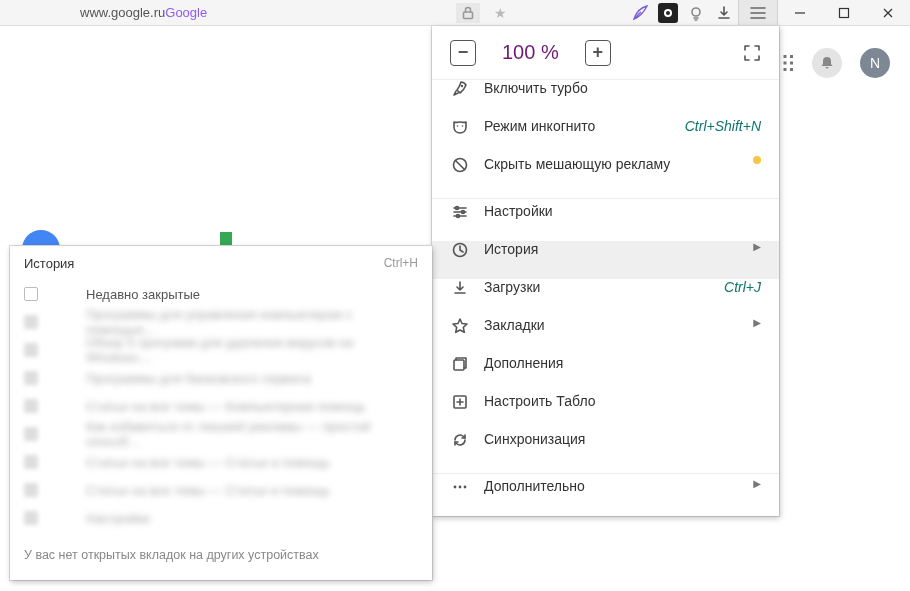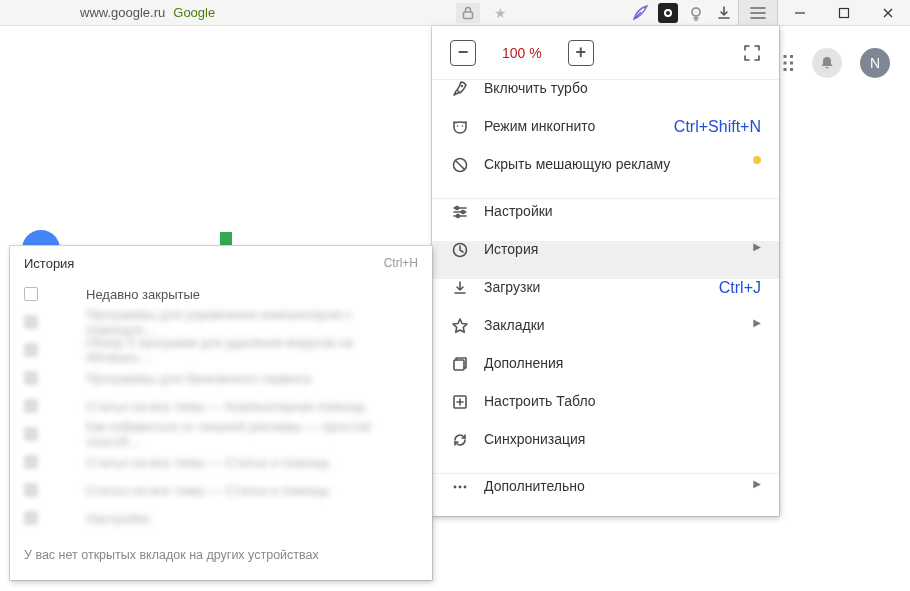--- a/index.html
+++ b/index.html
@@ -1,43 +1,43 @@
 <!DOCTYPE html>
 <html><head>
 <meta charset="utf-8">
 <style>
   * { box-sizing: border-box; margin: 0; padding: 0; font-family: Arial, Helvetica, sans-serif; }
   body { width: 910px; height: 591px; background: #fff; position: relative; overflow: hidden; }
   .titlebar { height: 26px; background: #f5f5f5; display: flex; border-bottom: 1px solid #e0e0e0; }
   .url-area { flex: 0 0 auto; margin-left: 80px; display: flex; align-items: center; font-size: 13px; color: #888; }
   .url-area .host { color: #555; }
-  .url-area .title { color: #4d7c0f; margin-left: 8px; }
+  .url-area .title { color: #8b5cf6; }
   .lock-box { display:flex; align-items:center; background:#e8e8e8; width:24px; height:20px; justify-content:center; margin-left: 0; }
   .star-icon { color:#bbb; margin-left:8px; font-size:14px;}
   .tab-ext { position:absolute; left:456px; top:0; height:26px; display:flex; align-items:center; gap:6px; }
   .ext { width:20px; height:20px; display:flex; align-items:center; justify-content:center; }
   .hamburger { width:40px; height:26px; display:flex; align-items:center; justify-content:center; background:#e8e8e8; border-left:1px solid #d0d0d0; border-right:1px solid #d0d0d0; position:absolute; left:738px; top:0;}
   .win-controls { position:absolute; right:0; top:0; height:26px; display:flex; }
   .win-btn { width:44px; height:26px; display:flex; align-items:center; justify-content:center; color:#333;}
   .content-top { position:absolute; right:20px; top:48px; display:flex; align-items:center; gap:18px; }
   .grid-icon { width:18px; height:18px; color:#666; }
   .bell { width:30px; height:30px; border-radius:50%; background:#e4e4e4; display:flex; align-items:center; justify-content:center; }
   .avatar { width:30px; height:30px; border-radius:50%; background:#7d8894; color:#fff; display:flex; align-items:center; justify-content:center; font-size:14px; }
   .google-blue { position:absolute; left:22px; top:230px; width:38px; height:20px; border-radius:20px 20px 0 0; background:#4285F4; }
   .google-green { position:absolute; left:220px; top:232px; width:12px; height:14px; background:#34A853; }
   
   .main-menu { position:absolute; left:432px; top:26px; width:347px; background:#fff; box-shadow: 1px 2px 6px rgba(0,0,0,0.25), 0 0 0 1px #ddd; }
   .zoom-row { height:54px; display:flex; align-items:center; padding:0 18px; gap:26px; border-bottom:1px solid #eee;}
   .zoom-box { width:26px; height:26px; border:1.5px solid #555; border-radius:4px; display:flex; align-items:center; justify-content:center; font-size:18px; color:#555; font-weight:bold;}
-  .zoom-val { font-size:14px; color:#b91c1c; flex:0 0 auto; }
+  .zoom-val { font-size:20px; color:#701a75; flex:0 0 auto; }
   .full-icon { margin-left:auto; }
   .mm-item { height:38px; display:flex; align-items:flex-start; padding:0 18px; font-size:14px; color:#333; position:relative; cursor:default;}
   .mm-item.highlight { background:#efefef; }
   .mm-icon { width:20px; margin-right:14px; display:flex; align-items:center; justify-content:center;}
-  .mm-short { margin-left:auto; font-size:16px; color:#1d4ed8; }
+  .mm-short { margin-left:auto; font-size:14px; color:#0f766e;font-style:italic; }
   .mm-arrow { margin-left:auto; font-size:10px; color:#777;}
   .mm-dot { width:8px; height:8px; border-radius:50%; background:#F6C747; margin-left:auto;}
   .mm-sep { height:1px; background:#eee; margin:4px 0;}
 
   .history-panel { position:absolute; left:10px; top:246px; width:422px; background:#fff; box-shadow: 1px 2px 6px rgba(0,0,0,0.25), 0 0 0 1px #ddd; }
   .hp-head { height:34px; display:flex; align-items:center; padding:0 14px; font-size:13px; color:#333;}
   .hp-head .short { margin-left:auto; font-size:12px; color:#999;}
   .hp-item { height:28px; display:flex; align-items:center; padding:0 14px; font-size:13px; color:#555;gap:38px;}
   .hp-item .fav { width:14px; height:14px; margin-right:10px; border:1px solid #bbb; border-radius:2px; flex-shrink:0;}
   .hp-item.blur .txt { filter: blur(3px); color:#aaa; }

